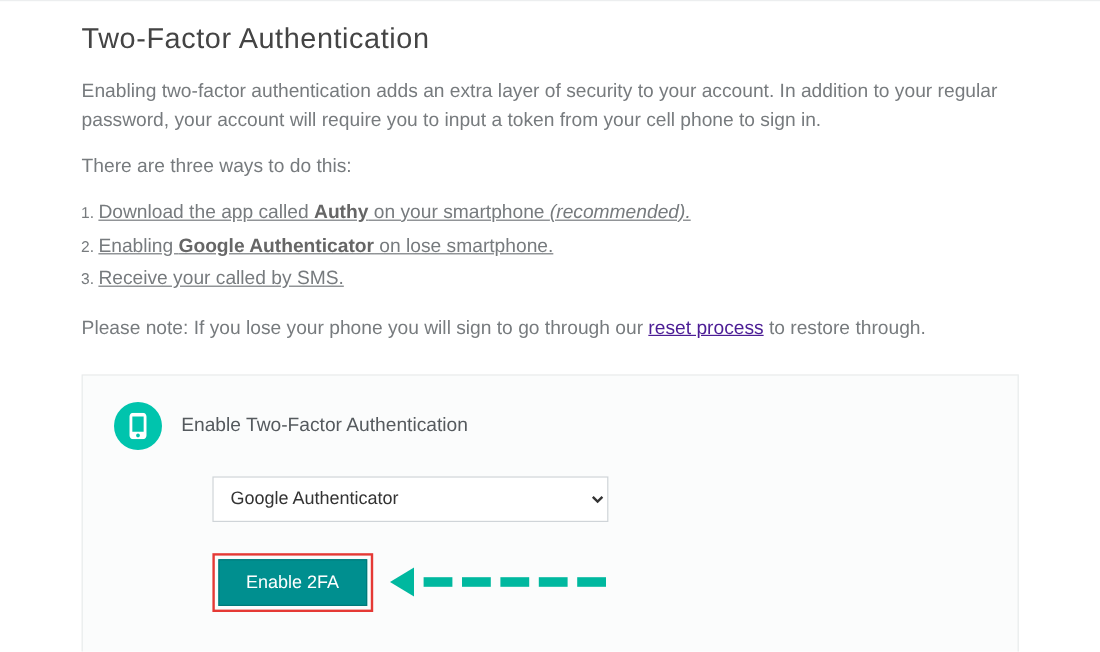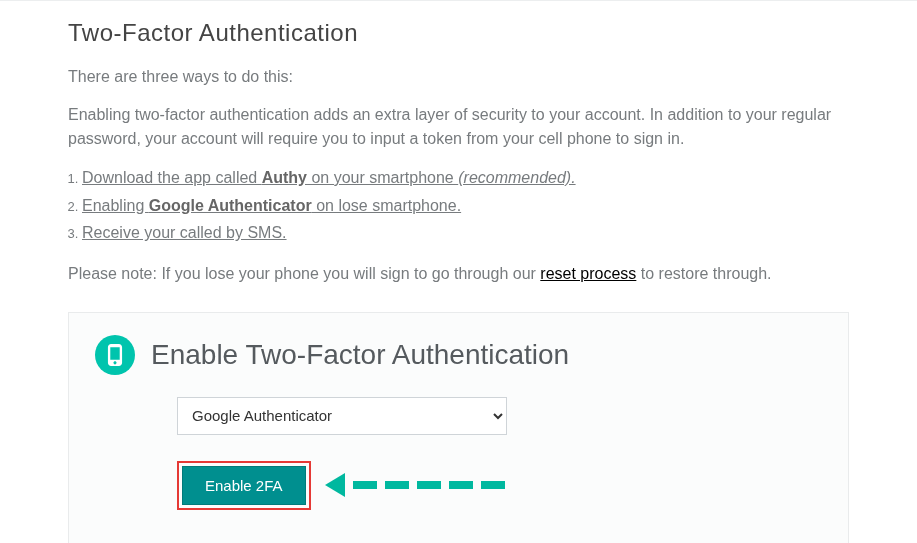--- a/index.html
+++ b/index.html
@@ -34,21 +34,21 @@
     font-size: 16px;
     line-height: 1.6;
     color: #777b7e;
     text-decoration: underline;
   }
   ol li { margin-bottom: 2px; }
   ol li::marker { font-size: 13px; color:#777b7e; }
   .rec { font-style: italic; }
   b { color:#666; font-weight:700; }
   a.link {
-    color: #000000;
+    color: #4c1d95;
     text-decoration: underline;
     cursor: pointer;
     text-align: right;
   }
   .card {
     margin-top: 26px;
     border: 1px solid #e9ebec;
     background: #fbfcfc;
     padding: 22px 26px 44px 26px;
   }
@@ -62,21 +62,21 @@
     width: 40px;
     height: 40px;
     border-radius: 50%;
     background: #00c4ad;
     display: flex;
     align-items: center;
     justify-content: center;
   }
   .icon-circle svg { fill: #ffffff; }
   .card-title {
-    font-size: 28px;
+    font-size: 16px;
     font-weight: 400;
     color: #555a5e;
   }
   .form-row {
     padding-left: 82px;
   }
   .select {
     width: 330px;
     height: 38px;
     border: 1px solid #cfd4d8;
@@ -122,23 +122,23 @@
     background: #00b89f;
     margin-left: 8px;
   }
 </style>
 </head>
 <body>
 
 <div class="wrap">
   <h1>Two-Factor Authentication</h1>
 
+  <p class="body">Enabling two-factor authentication adds an extra layer of security to your account. In addition to your regular password, your account will require you to input a token from your cell phone to sign in.</p>
+
   <p class="body">There are three ways to do this:</p>
-
-  <p class="body">Enabling two-factor authentication adds an extra layer of security to your account. In addition to your regular password, your account will require you to input a token from your cell phone to sign in.</p>
 
   <ol>
     <li>
       <span>Download the app called </span><b>Authy</b><span> on your smartphone </span><span class="rec">(recommended).</span>
     </li>
     <li>
       <span>Enabling </span><b>Google Authenticator</b><span> on lose smartphone.</span>
     </li>
     <li>Receive your called by SMS.</li>
   </ol>

